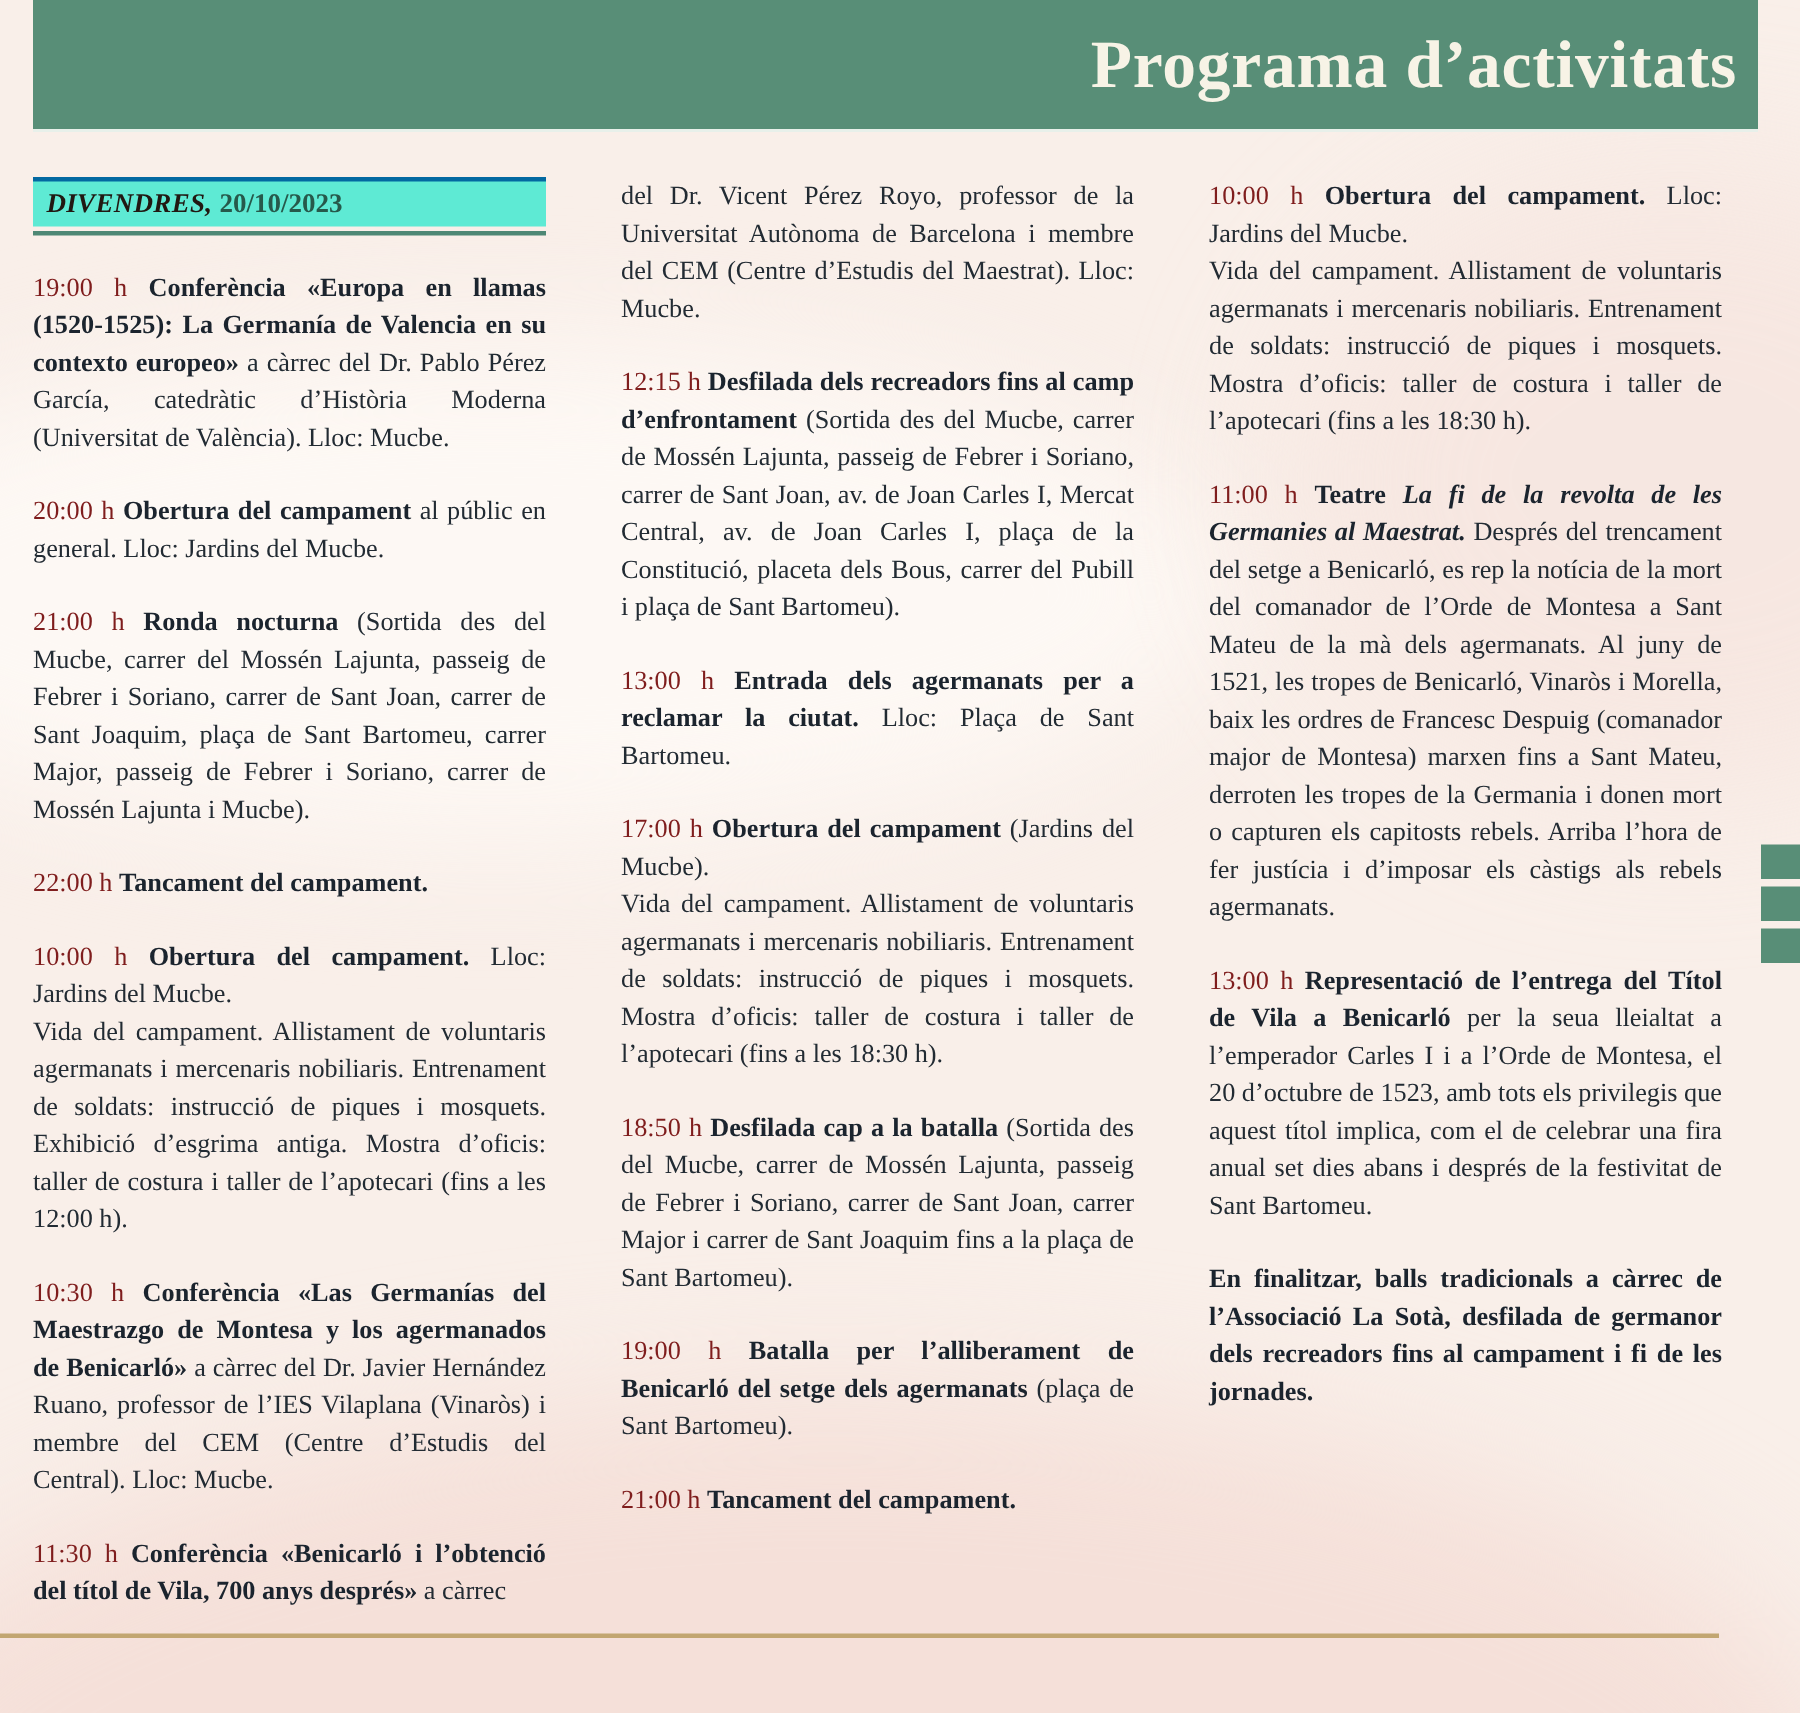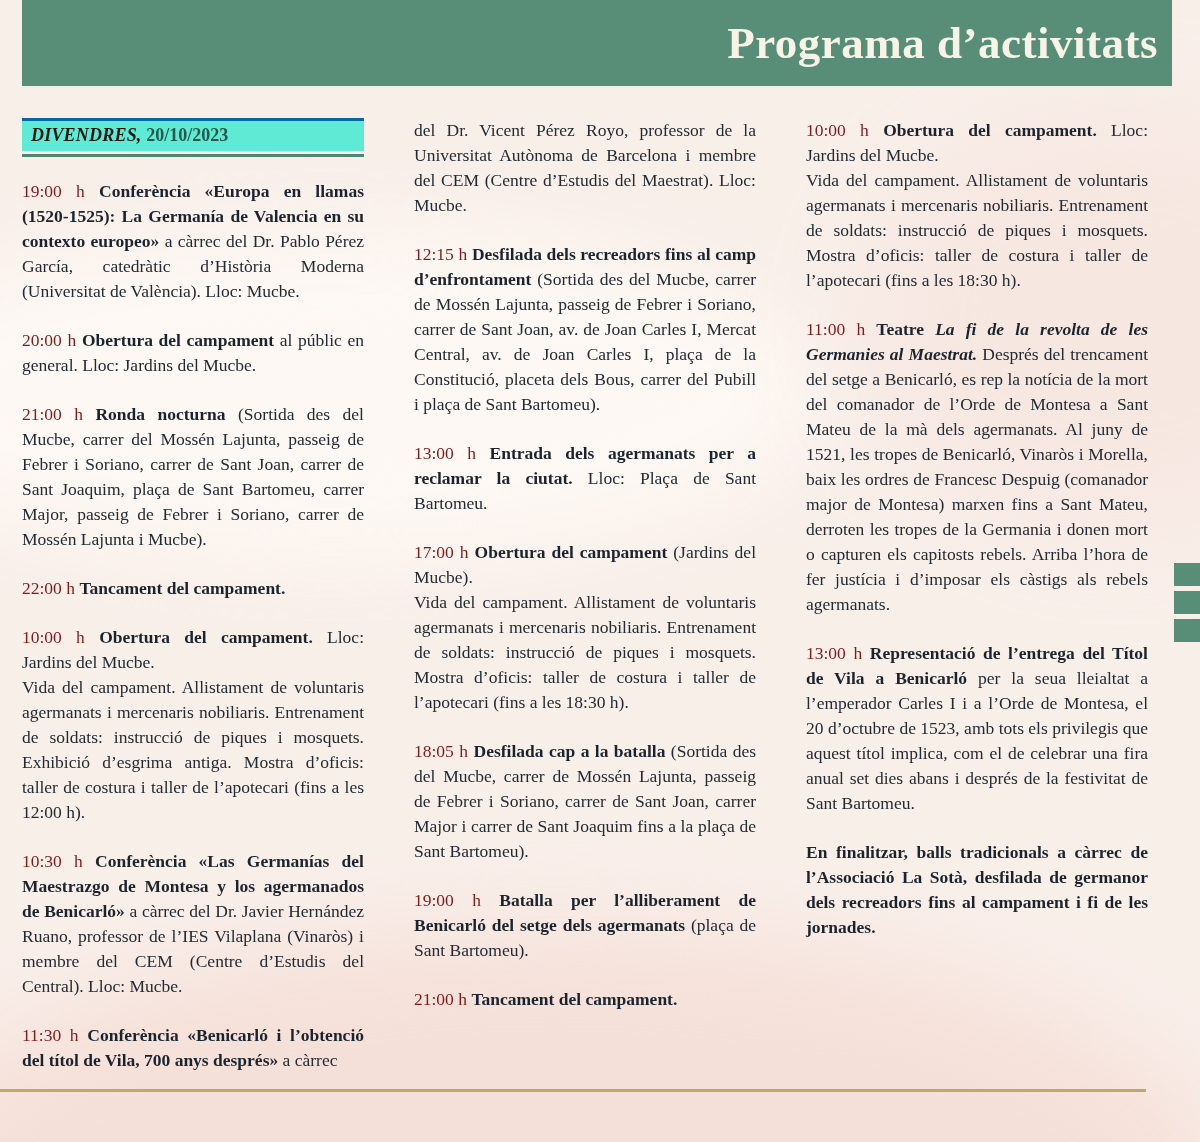--- a/index.html
+++ b/index.html
@@ -87,21 +87,21 @@
       <p class="item"><span class="time">22:00 h </span><span class="seg-b">Tancament del campament.</span></p>
       <p class="item"><span class="time">10:00 h </span><span class="seg-b">Obertura del campament.</span><span class="seg-n"> Lloc: Jardins del Mucbe.</span><br><span class="seg-n">Vida del campament. Allistament de voluntaris agermanats i mercenaris nobiliaris. Entrenament de soldats: instrucció de piques i mosquets. Exhibició d’esgrima antiga. Mostra d’oficis: taller de costura i taller de l’apotecari (fins a les 12:00 h).</span></p>
       <p class="item"><span class="time">10:30 h </span><span class="seg-b">Conferència «Las Germanías del Maestrazgo de Montesa y los agermanados de Benicarló»</span><span class="seg-n"> a càrrec del Dr. Javier Hernández Ruano, professor de l’IES Vilaplana (Vinaròs) i membre del CEM (Centre d’Estudis del Central). Lloc: Mucbe.</span></p>
       <p class="item"><span class="time">11:30 h </span><span class="seg-b">Conferència «Benicarló i l’obtenció del títol de Vila, 700 anys després»</span><span class="seg-n"> a càrrec</span></p>
     </section>
   <section class="col">
       <p class="item"><span class="seg-n">del Dr. Vicent Pérez Royo, professor de la Universitat Autònoma de Barcelona i membre del CEM (Centre d’Estudis del Maestrat). Lloc: Mucbe.</span></p>
       <p class="item"><span class="time">12:15 h </span><span class="seg-b">Desfilada dels recreadors fins al camp d’enfrontament</span><span class="seg-n"> (Sortida des del Mucbe, carrer de Mossén Lajunta, passeig de Febrer i Soriano, carrer de Sant Joan, av. de Joan Carles I, Mercat Central, av. de Joan Carles I, plaça de la Constitució, placeta dels Bous, carrer del Pubill i plaça de Sant Bartomeu).</span></p>
       <p class="item"><span class="time">13:00 h </span><span class="seg-b">Entrada dels agermanats per a reclamar la ciutat.</span><span class="seg-n"> Lloc: Plaça de Sant Bartomeu.</span></p>
       <p class="item"><span class="time">17:00 h </span><span class="seg-b">Obertura del campament</span><span class="seg-n"> (Jardins del Mucbe).</span><br><span class="seg-n">Vida del campament. Allistament de voluntaris agermanats i mercenaris nobiliaris. Entrenament de soldats: instrucció de piques i mosquets. Mostra d’oficis: taller de costura i taller de l’apotecari (fins a les 18:30 h).</span></p>
-      <p class="item"><span class="time">18:05 h </span><span class="seg-b">Desfilada cap a la batalla</span><span class="seg-n"> (Sortida des del Mucbe, carrer de Mossén Lajunta, passeig de Febrer i Soriano, carrer de Sant Joan, carrer Major i carrer de Sant Joaquim fins a la plaça de Sant Bartomeu).</span></p>
+      <p class="item"><span class="time">18:50 h </span><span class="seg-b">Desfilada cap a la batalla</span><span class="seg-n"> (Sortida des del Mucbe, carrer de Mossén Lajunta, passeig de Febrer i Soriano, carrer de Sant Joan, carrer Major i carrer de Sant Joaquim fins a la plaça de Sant Bartomeu).</span></p>
       <p class="item"><span class="time">19:00 h </span><span class="seg-b">Batalla per l’alliberament de Benicarló del setge dels agermanats</span><span class="seg-n"> (plaça de Sant Bartomeu).</span></p>
       <p class="item"><span class="time">21:00 h </span><span class="seg-b">Tancament del campament.</span></p>
     </section>
   <section class="col">
       <p class="item"><span class="time">10:00 h </span><span class="seg-b">Obertura del campament.</span><span class="seg-n"> Lloc: Jardins del Mucbe.</span><br><span class="seg-n">Vida del campament. Allistament de voluntaris agermanats i mercenaris nobiliaris. Entrenament de soldats: instrucció de piques i mosquets. Mostra d’oficis: taller de costura i taller de l’apotecari (fins a les 18:30 h).</span></p>
       <p class="item"><span class="time">11:00 h </span><span class="seg-b">Teatre </span><span class="seg-bi">La fi de la revolta de les Germanies al Maestrat.</span><span class="seg-n"> Després del trencament del setge a Benicarló, es rep la notícia de la mort del comanador de l’Orde de Montesa a Sant Mateu de la mà dels agermanats. Al juny de 1521, les tropes de Benicarló, Vinaròs i Morella, baix les ordres de Francesc Despuig (comanador major de Montesa) marxen fins a Sant Mateu, derroten les tropes de la Germania i donen mort o capturen els capitosts rebels. Arriba l’hora de fer justícia i d’imposar els càstigs als rebels agermanats.</span></p>
       <p class="item"><span class="time">13:00 h </span><span class="seg-b">Representació de l’entrega del Títol de Vila a Benicarló</span><span class="seg-n"> per la seua lleialtat a l’emperador Carles I i a l’Orde de Montesa, el 20 d’octubre de 1523, amb tots els privilegis que aquest títol implica, com el de celebrar una fira anual set dies abans i després de la festivitat de Sant Bartomeu.</span></p>
       <p class="item"><span class="seg-b">En finalitzar, balls tradicionals a càrrec de l’Associació La Sotà, desfilada de germanor dels recreadors fins al campament i fi de les jornades.</span></p>
     </section>
 </main>

